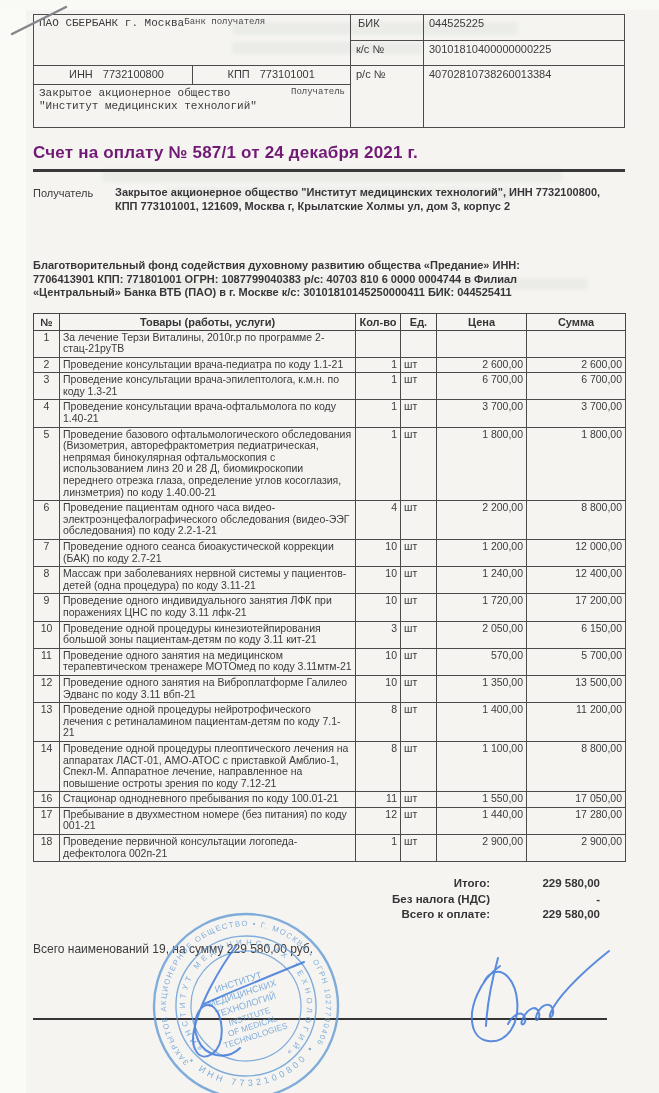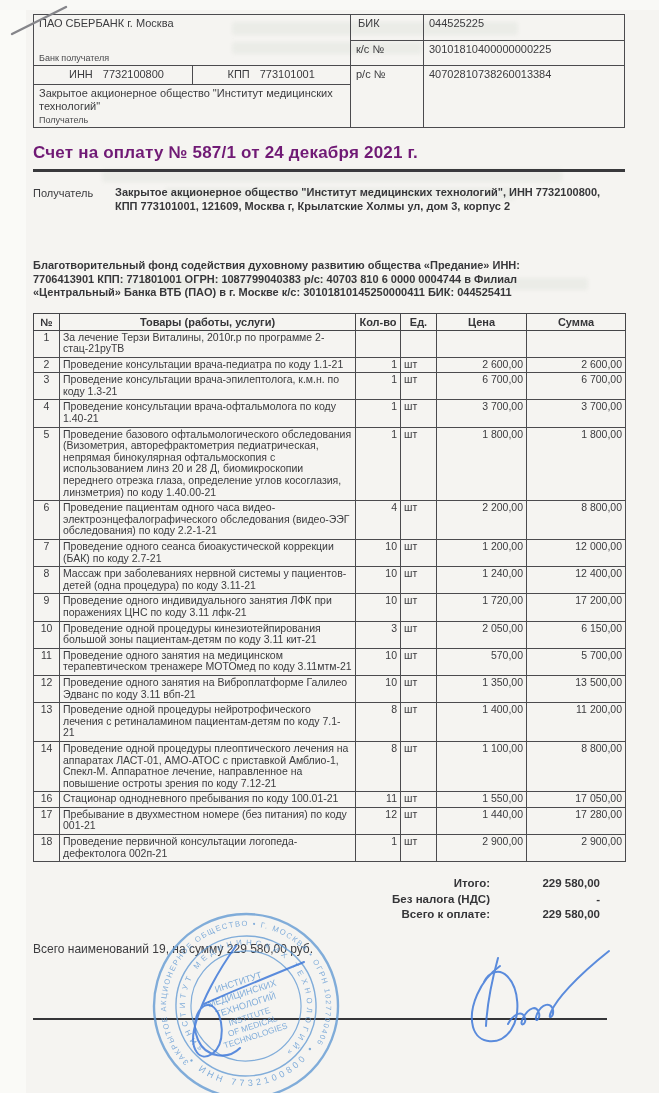--- a/index.html
+++ b/index.html
@@ -15,21 +15,21 @@
 
   .doc{position:absolute;left:33px;top:14px;width:592px;}
 
   
   table.bank{border-collapse:collapse;width:592px;table-layout:fixed;}
   table.bank td{
     border:1.4px solid #4b4b4e;padding:2px 5px;vertical-align:top;
     font-size:11px;line-height:13px;
   }
   td.bank-cell{height:46px;}
-  .cell-flex{display:flex;flex-direction:column;justify-content:space-between;height:100%;}
+  .cell-flex{display:flex;flex-direction:row;height:100%;font-family:Liberation Mono, monospace;}
   .cap{font-size:9px;line-height:10px;color:#4a4a4d;}
   .pair .k{display:inline-block;margin-right:10px;padding-left:30px;}
   td.mid{vertical-align:middle;}
 
   
   .title{margin-top:15px;font-size:17px;font-weight:bold;color:#701a75;letter-spacing:.2px;}
   .rule{margin-top:6px;height:3px;background:#39393c;}
   .rule2{height:2.6px;background:#353538;width:574px;}
 
   

